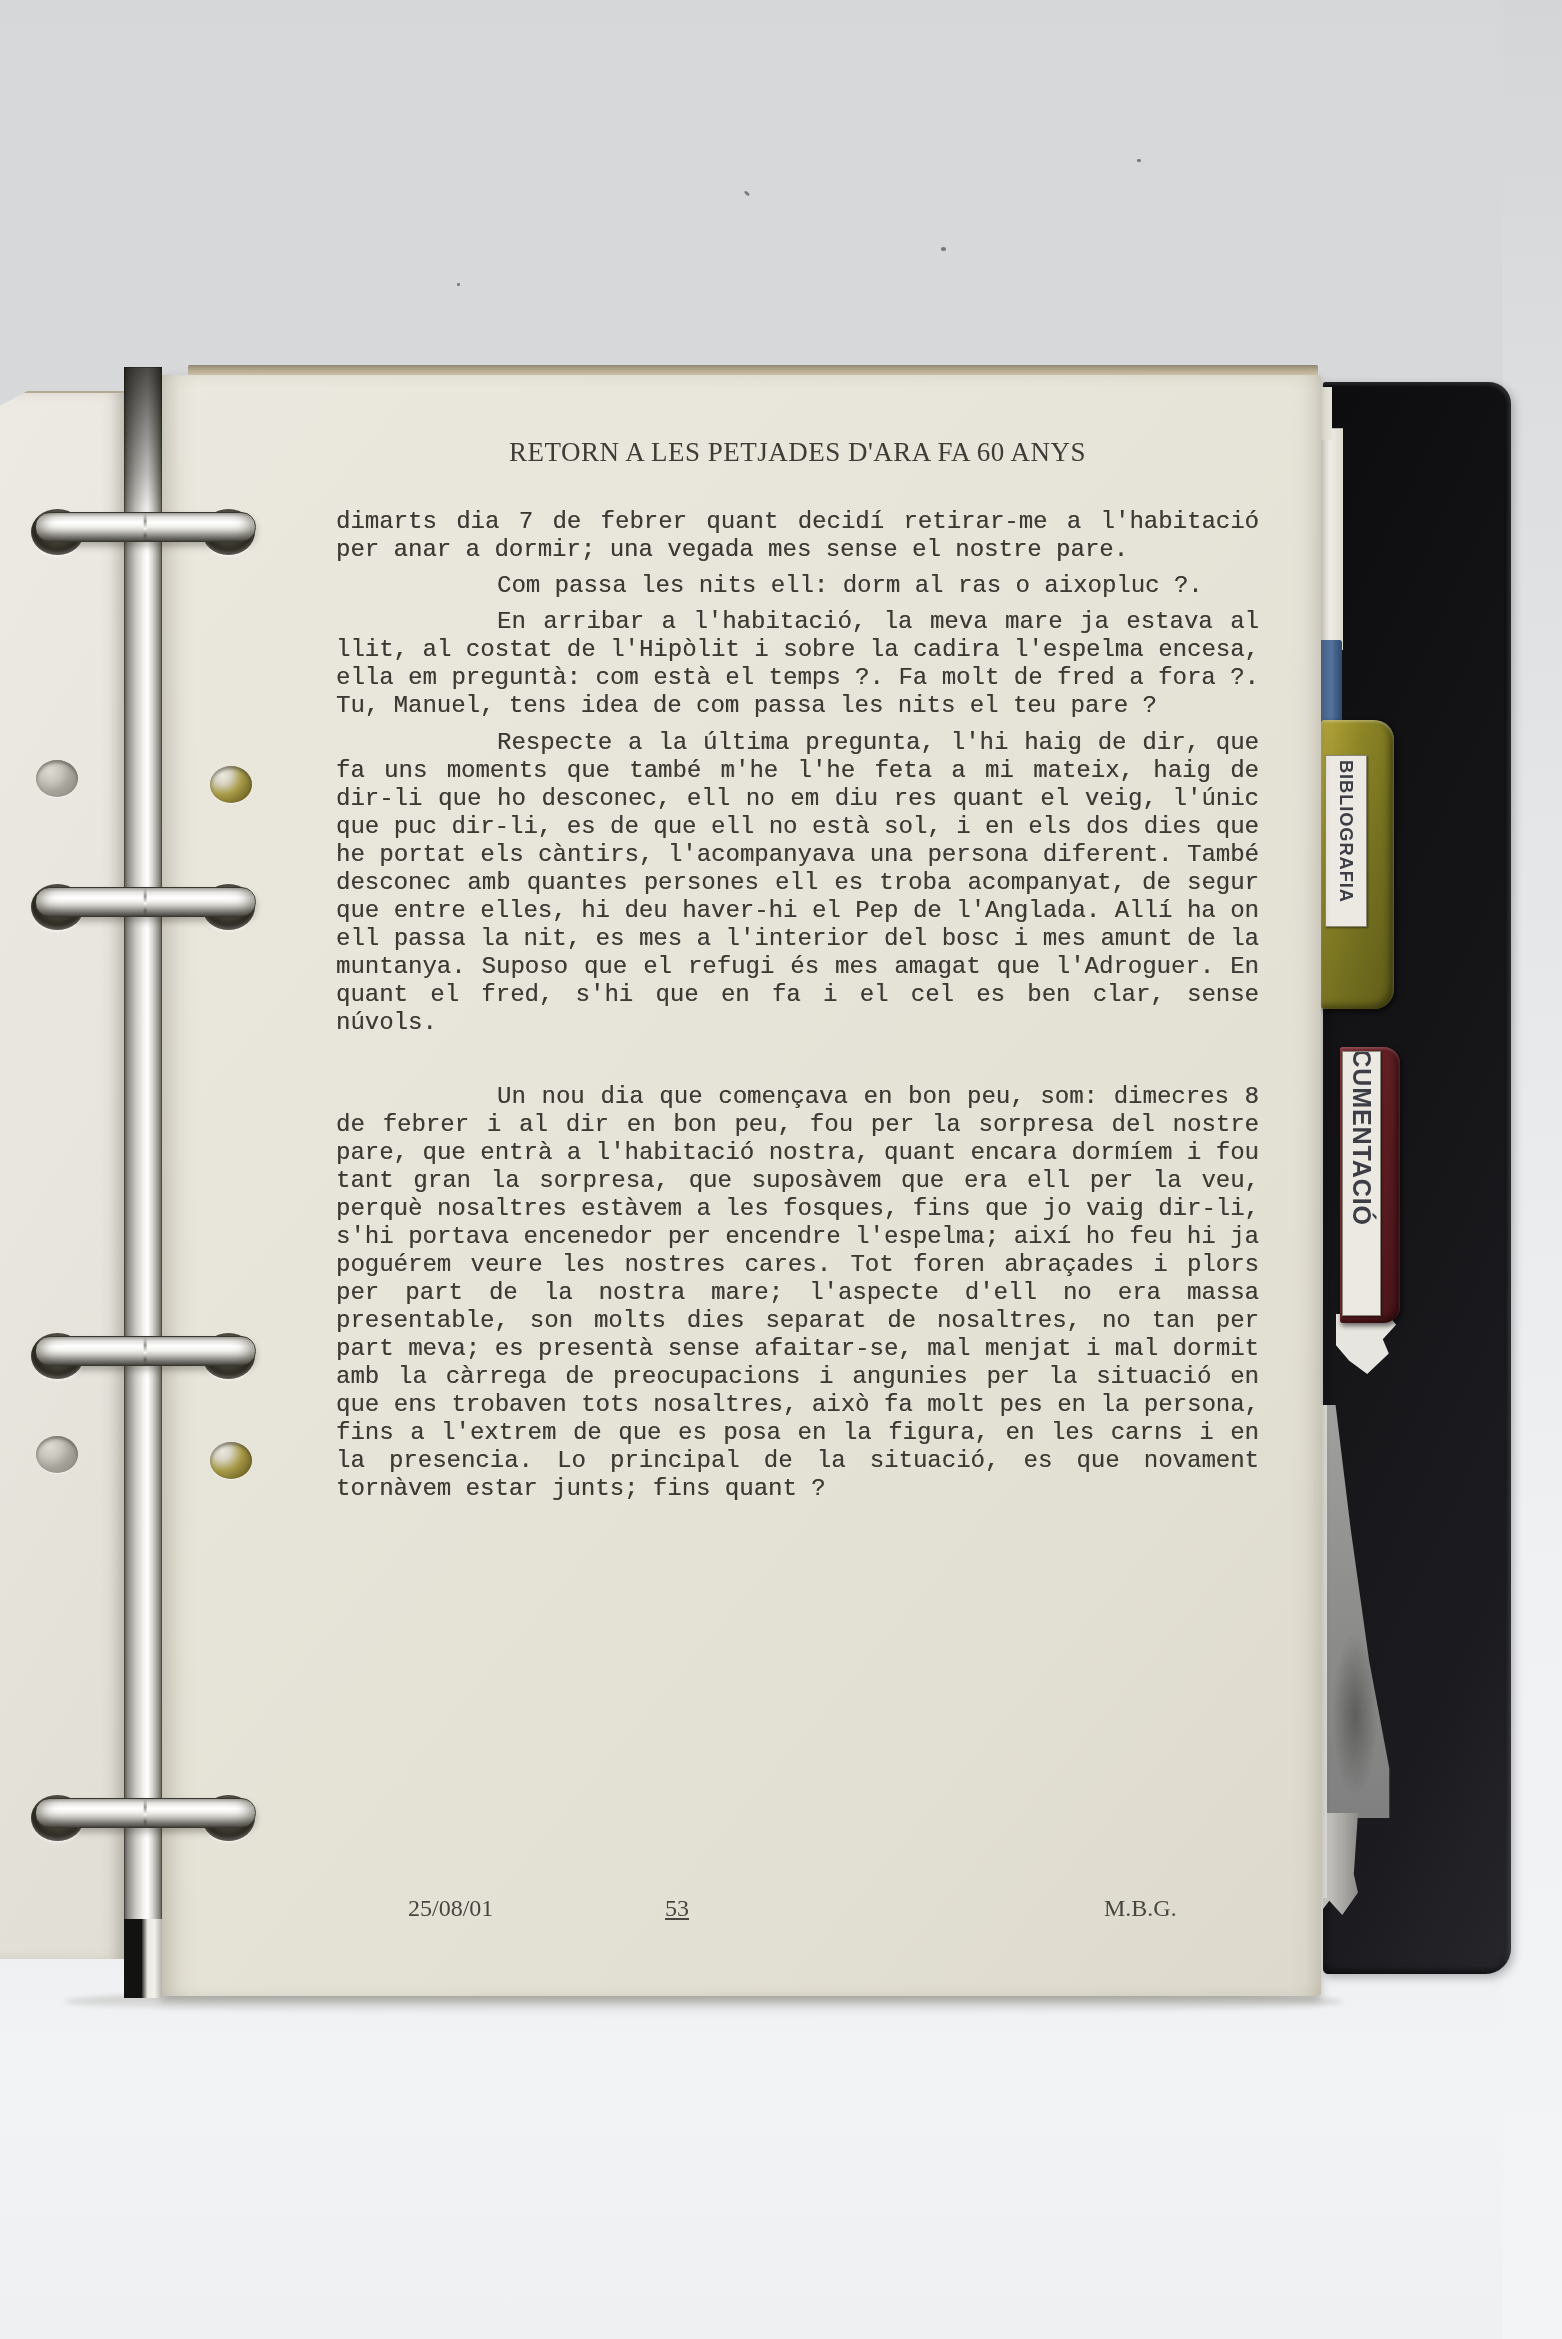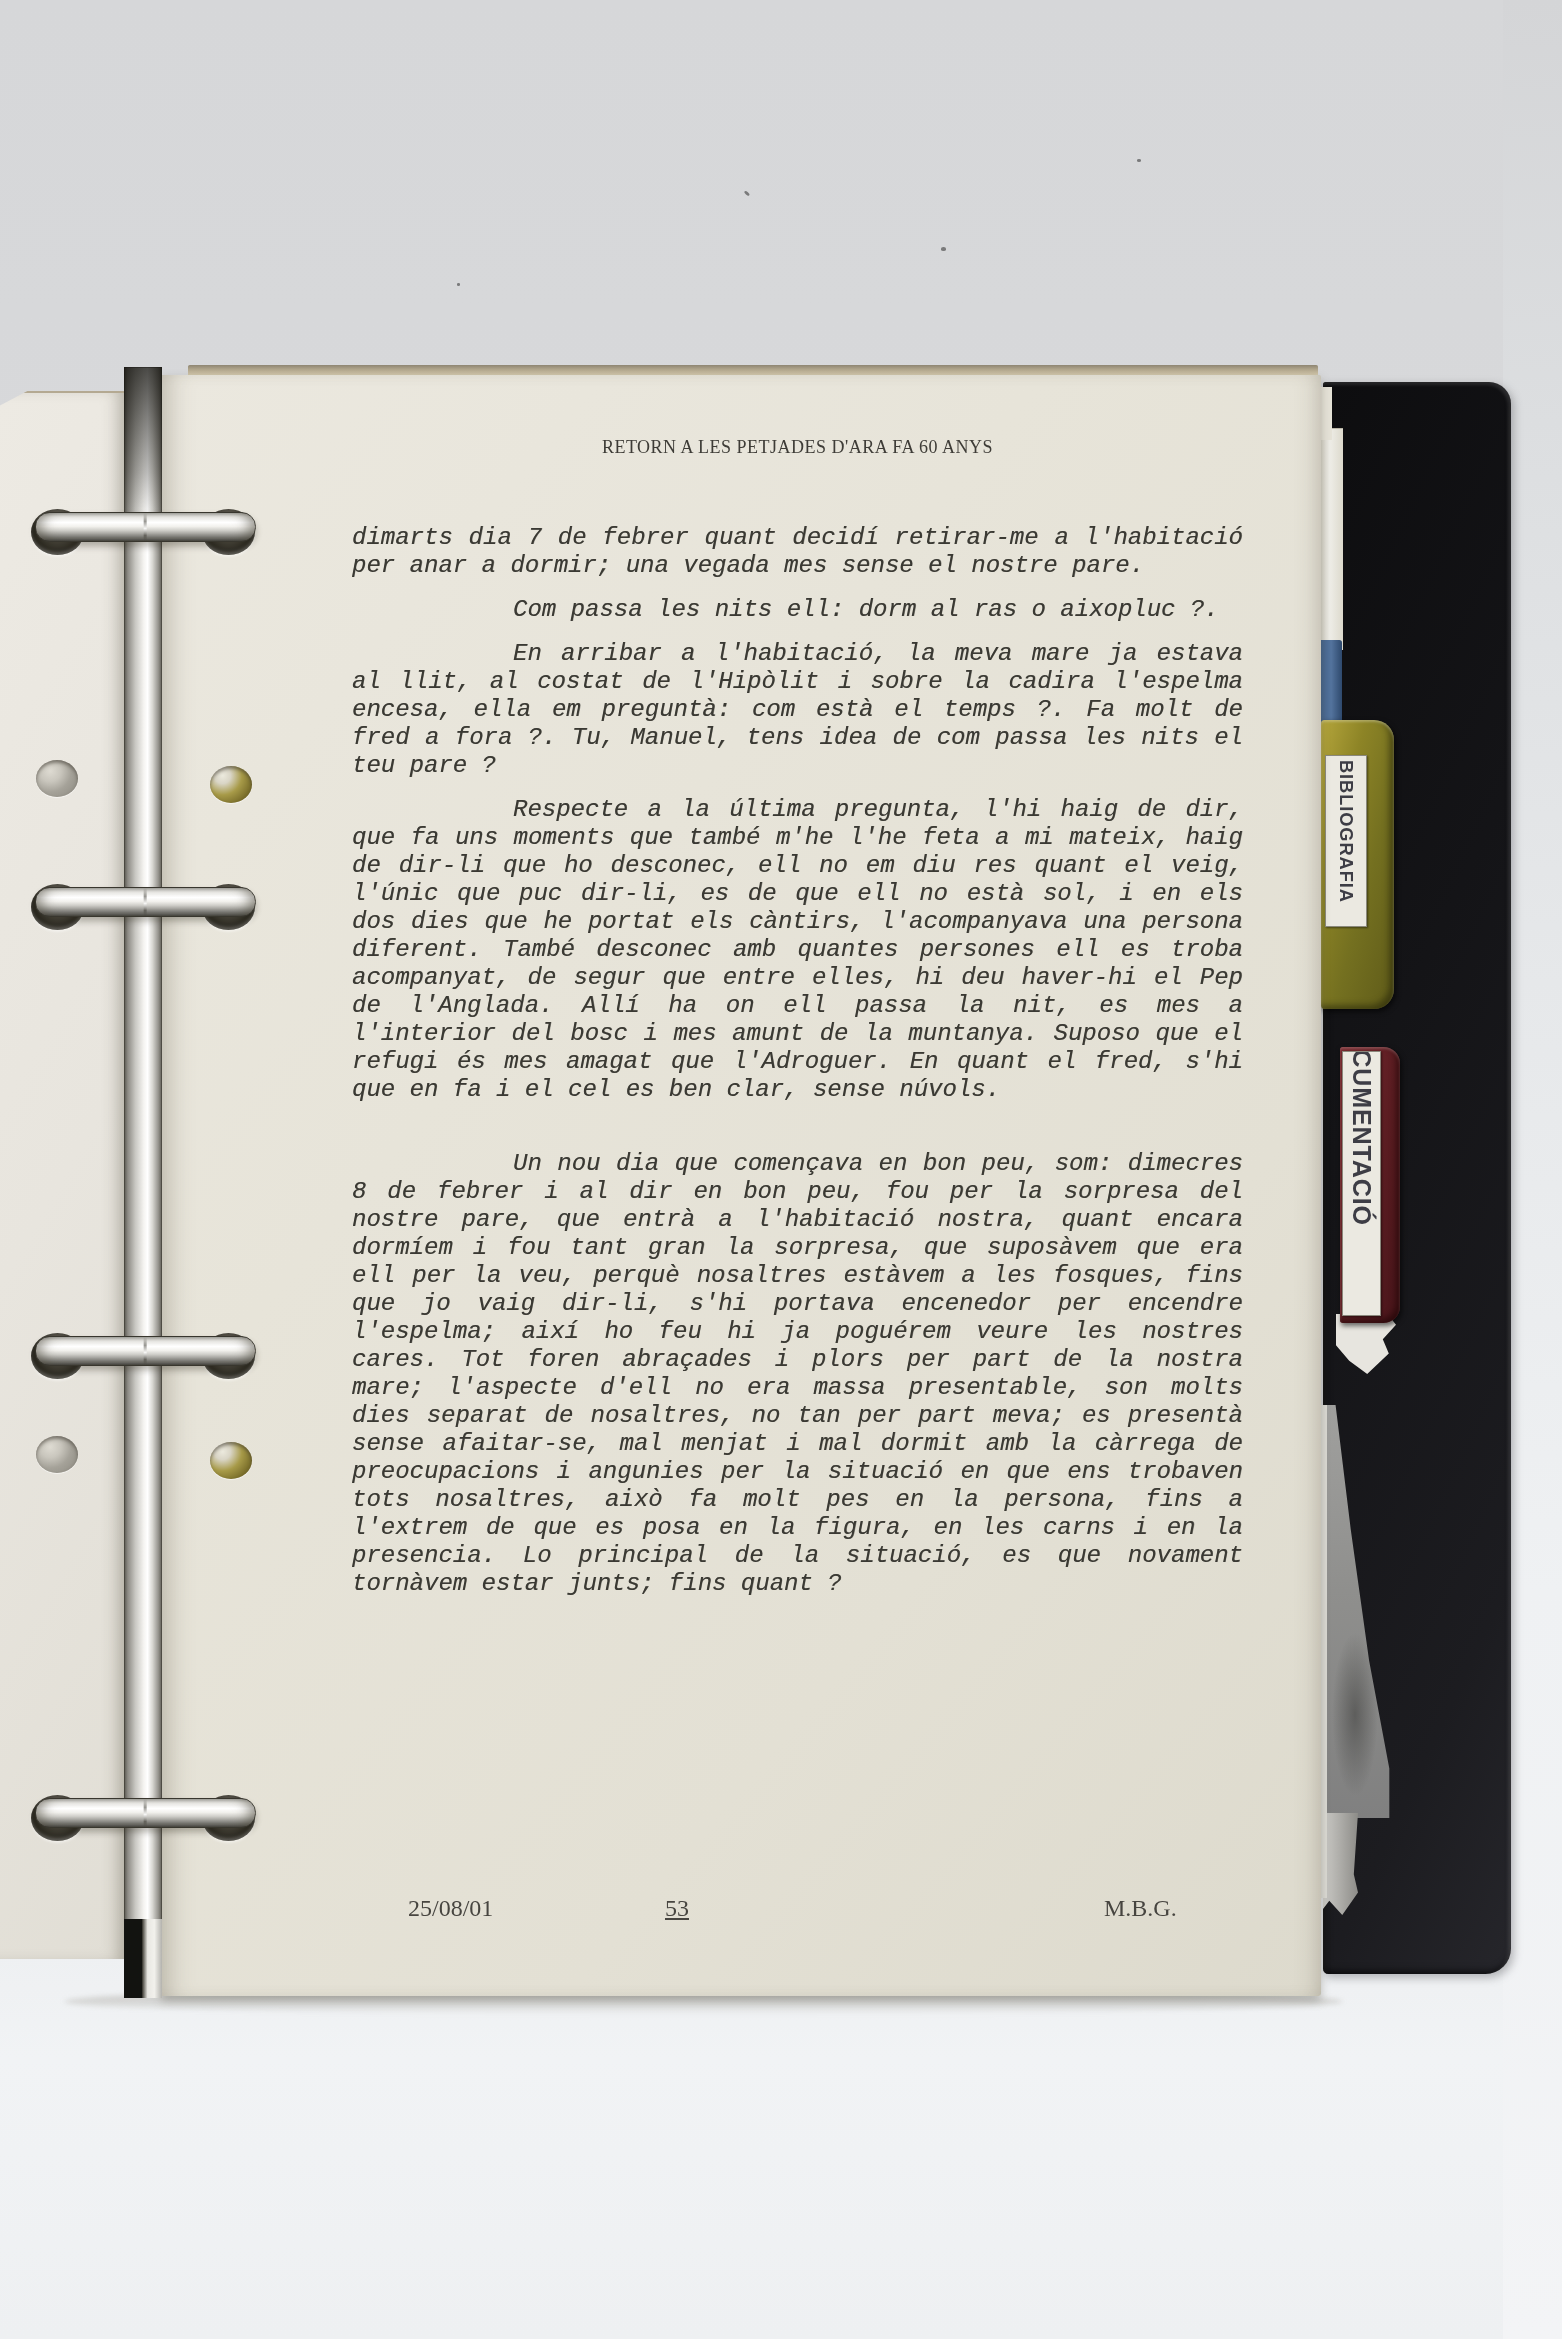--- a/index.html
+++ b/index.html
@@ -100,25 +100,25 @@
   .socket-l{left:3.7px;top:12.8px;} .socket-r{left:175px;top:12.8px;}
   .bar{position:absolute;left:7.3px;top:16.4px;width:219px;height:28px;border-radius:14.6px;
     background:linear-gradient(180deg,#a8a7a2 0%,#e8e7e3 14%,#ffffff 34%,#f2f1ed 48%,#cfcec9 62%,#908f8a 80%,#5f5e58 94%,#45443f 100%);
     border:0.9px solid #38362e;
     box-shadow:inset 14.6px 0 12.8px -9.1px rgba(70,66,52,.55),inset -14.6px 0 12.8px -9.1px rgba(70,66,52,.55),0 4.6px 6.4px rgba(50,46,35,.32);}
   .bar::after{content:"";position:absolute;left:50%;top:0;width:2.7px;height:100%;transform:translateX(-50%);
     background:linear-gradient(180deg,rgba(90,88,80,0),rgba(70,68,60,.55) 30%,rgba(255,255,255,.75) 55%,rgba(60,58,50,.5) 80%,rgba(60,58,50,0));}
 
   
   .title{left:336px;top:437px;width:923px;text-align:center;
-    font-family:"Liberation Serif",serif;font-size:18px;letter-spacing:0.5px;color:#3e3c37;}
+    font-family:"Liberation Serif",serif;font-size:27px;letter-spacing:0.5px;color:#3e3c37;}
   .body{left:336px;top:508px;width:923px;
     font-family:"Liberation Mono",monospace;font-size:24px;line-height:28px;color:#3a3933;
     text-align:justify;text-shadow:0.3px 0.3px 0.5px rgba(58,57,51,.5);}
-  .body p{margin:16px;font-style:italic;}
+  .body p{margin:0;}
   .body p.indent{text-indent:161px;margin-top:8.2px;}
   .body p.gap{margin-top:46px;}
   .footer-item{font-family:"Liberation Serif",serif;font-size:24px;color:#474540;}
 
   
   .speck{border-radius:50%;background:rgba(45,45,45,.55);}
 </style>
 </head>
 <body>
 

